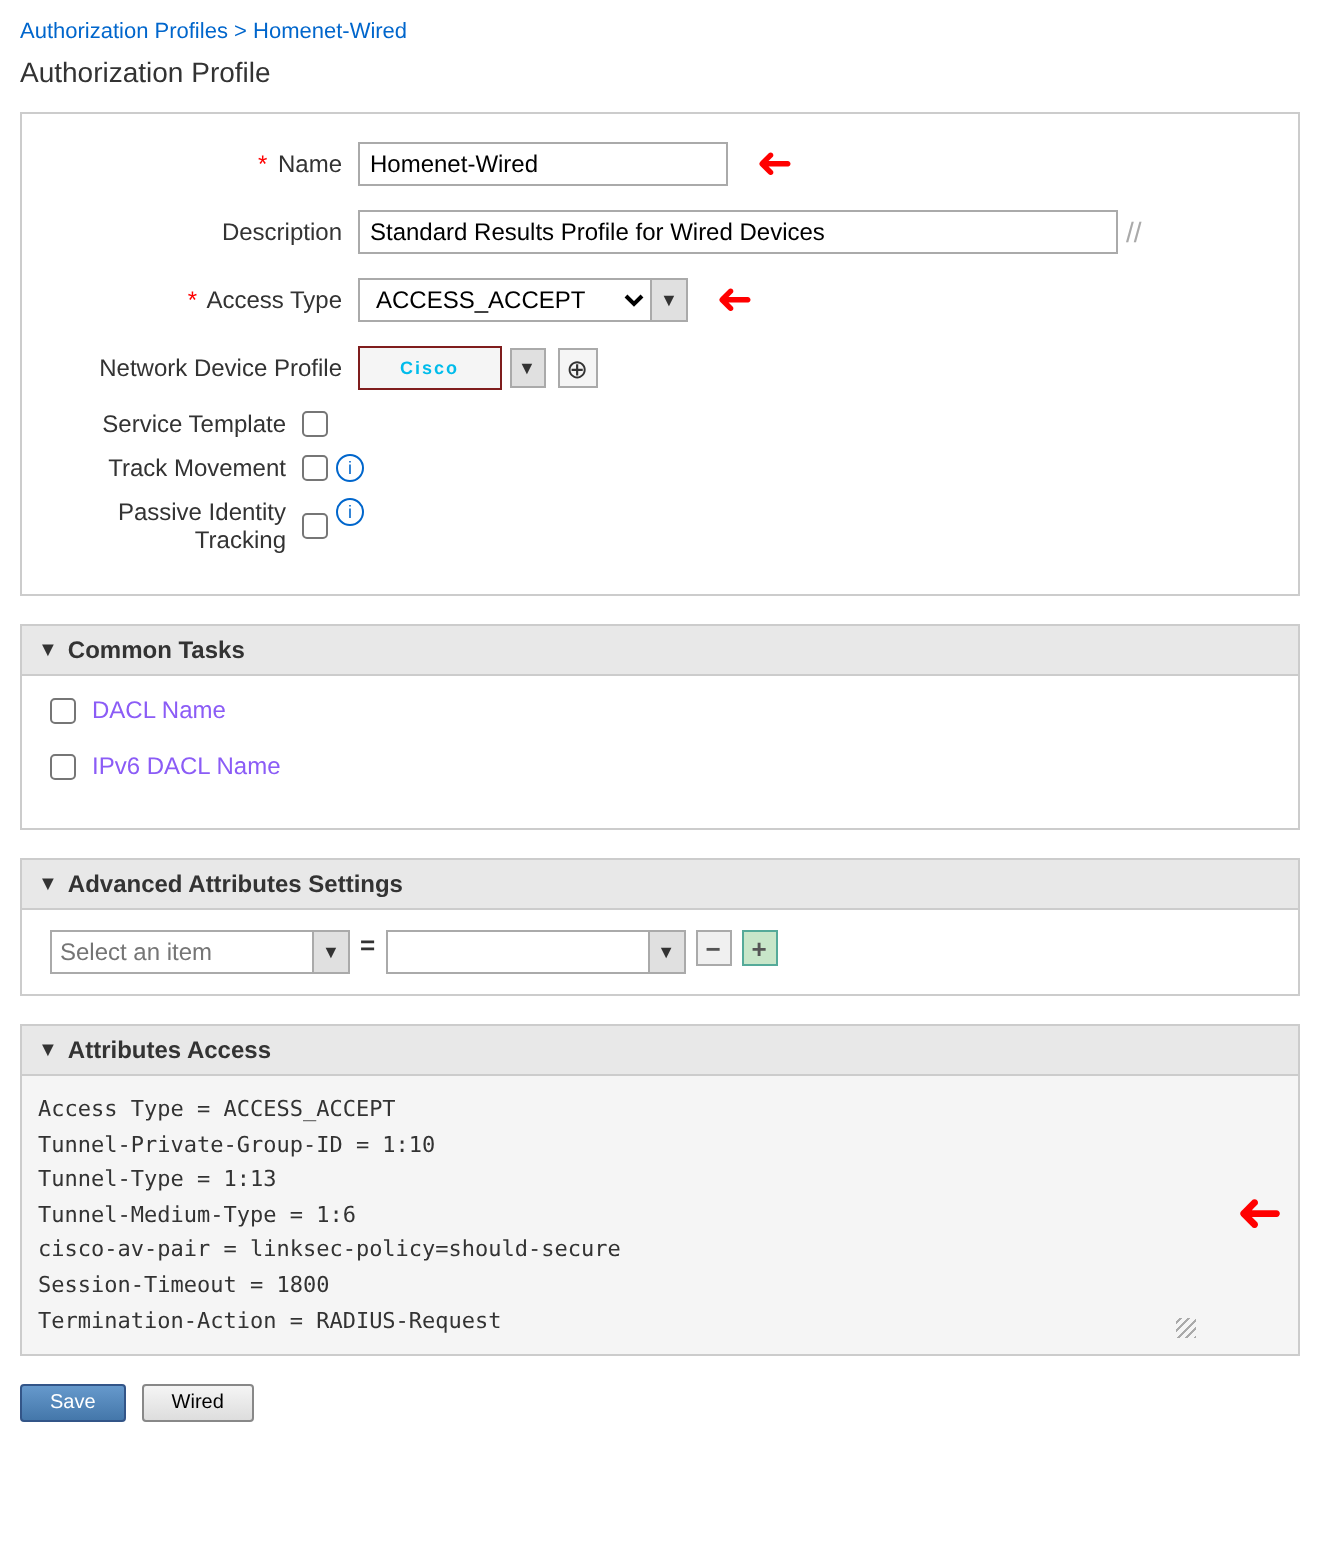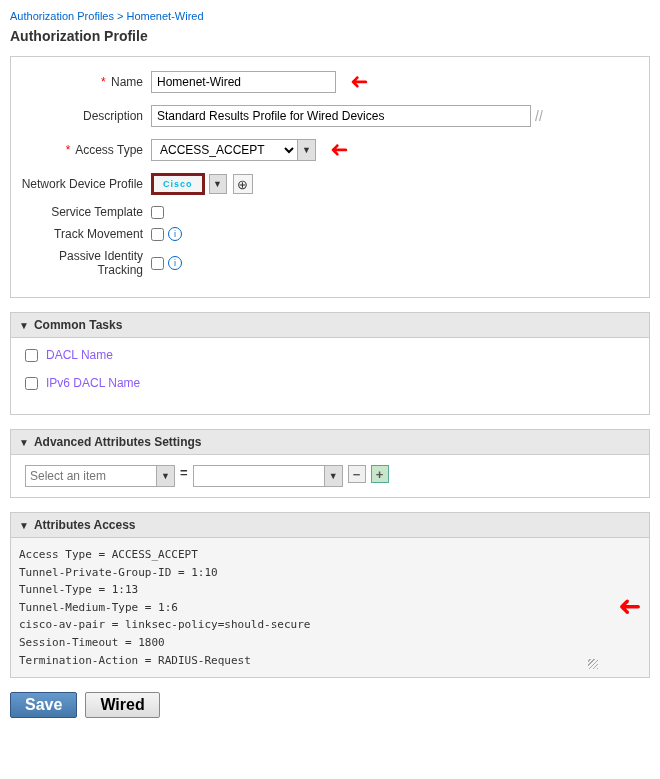--- a/index.html
+++ b/index.html
@@ -17,34 +17,35 @@
     }
     .breadcrumb {
       font-size: 11px;
       margin-bottom: 6px;
       color: #0066cc;
     }
     .breadcrumb a { color: #0066cc; text-decoration: none; }
     .breadcrumb .current { color: #0066cc; font-weight: normal; }
     .page-title {
       font-size: 14px;
-      font-weight: bold;
+      font-weight: normal;
       margin-bottom: 12px;
       color: #333;
     }
     .form-section {
       border: 1px solid #ccc;
       padding: 12px 10px;
       margin-bottom: 14px;
       background: #fff;
     }
     .form-row {
       display: flex;
       align-items: center;
       margin-bottom: 10px;
+      margin-left: 28px;
     }
     .form-label {
       text-align: right;
       width: 130px;
       padding-right: 8px;
       font-size: 12px;
       flex-shrink: 0;
       color: #333;
     }
     .required-star {
@@ -62,22 +63,22 @@
     .access-type-select {
       width: 145px;
       height: 22px;
       font-size: 12px;
       border: 1px solid #aaa;
       padding: 2px 4px;
     }
     .cisco-logo {
       display: inline-flex;
       align-items: center;
-      border: 3px solid #7f1d1d;
-      padding: 2px 9px;
+      border: 1px solid #7f1d1d;
+      padding: 2px 20px;
       font-size: 10px;
       background: #f5f5f5;
       margin-right: 4px;
       height: 22px;
     }
     .cisco-logo-text {
       font-size: 9px;
       color: #00bceb;
       font-weight: bold;
       letter-spacing: 1px;
@@ -88,21 +89,20 @@
       justify-content: center;
       width: 20px;
       height: 20px;
       border: 1px solid #aaa;
       background: #f5f5f5;
       cursor: pointer;
       font-size: 13px;
     }
     .checkbox-row {
       display: flex;
-      align-items: center;
       margin-bottom: 8px;
     }
     .checkbox-label {
       width: 130px;
       text-align: right;
       padding-right: 8px;
       font-size: 12px;
       flex-shrink: 0;
     }
     .info-icon {
@@ -184,26 +184,25 @@
       white-space: pre;
       color: #333;
     }
     .bottom-buttons {
       display: flex;
       gap: 8px;
       margin-top: 8px;
     }
     .btn {
       padding: 3px 14px;
-      font-size: 16px;
+      font-size: 10px;
       border: 1px solid #888;
       cursor: pointer;
       background: linear-gradient(to bottom, #f5f5f5, #ddd);
       border-radius: 2px;
-      font-weight: bold;
     }
     .btn-save {
       background: linear-gradient(to bottom, #6699cc, #4477aa);
       color: #fff;
       border-color: #335588;
     }
     .attr-arrow-container {
       position: relative;
       display: flex;
       align-items: flex-end;

